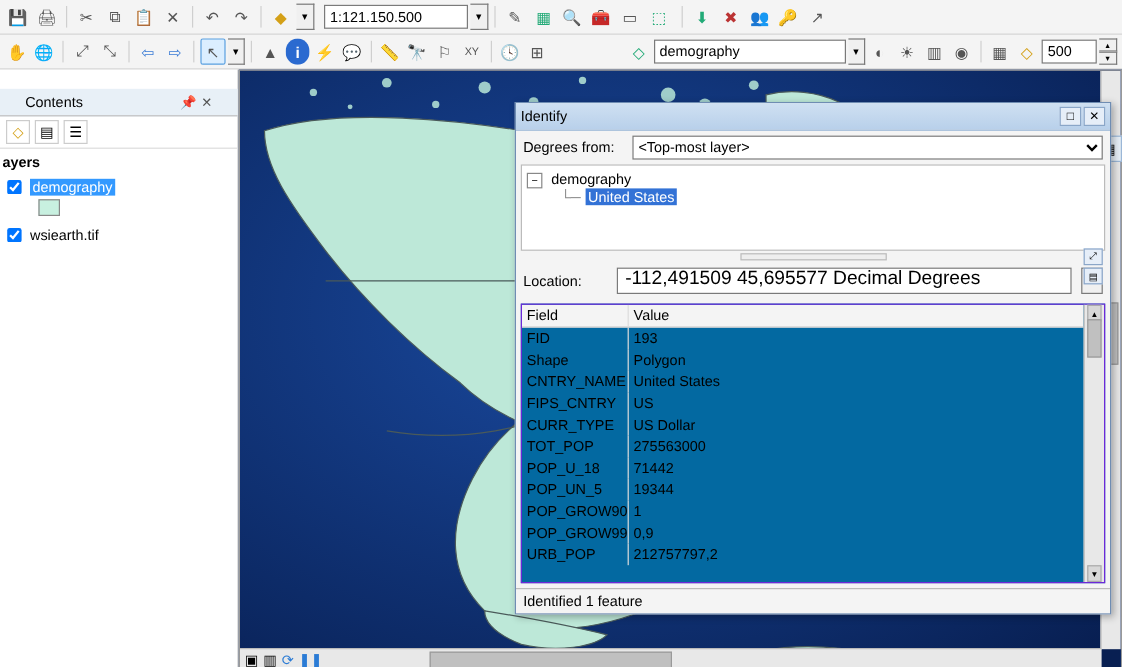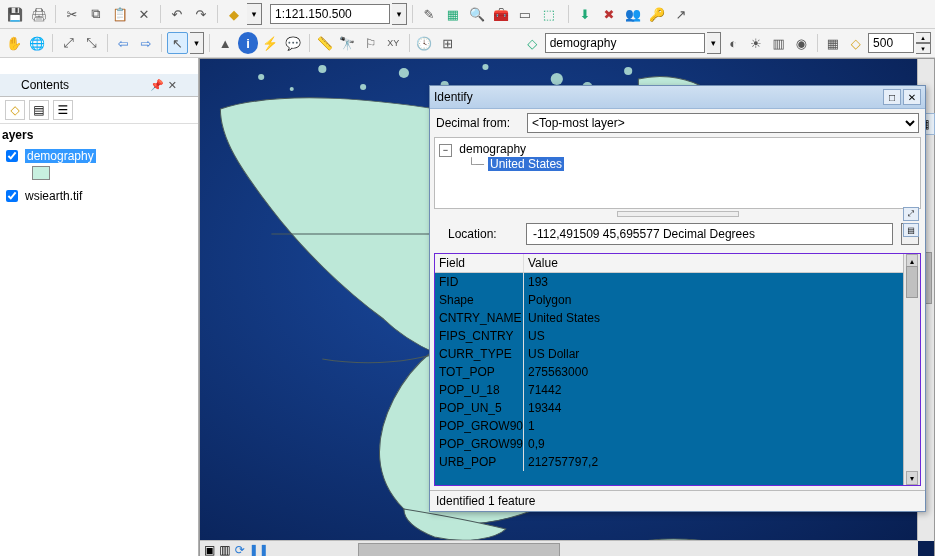--- a/index.html
+++ b/index.html
@@ -176,22 +176,22 @@
   .loc-row {
     display:flex; align-items:center; gap:8px;
     padding: 4px 6px;
   }
   .loc-input {
     flex:1;
     height: 20px;
     border:1px solid #7a7a7a;
     background:#fff;
     padding: 0 6px;
-    display:flex; align-items:center;
-    font-size:12px;
+    display:flex; align-items:flex-start;
+    font-size:16px;
   }
   .loc-menu { width:16px; height:20px; border:1px solid #7a7a7a; background:#f0f0f0; display:flex;align-items:center;justify-content:center;font-size:9px;}
   .loc-controls { position:absolute; right:6px; top:211px; display:flex; flex-direction:column; gap:2px;}
   .loc-controls .win-btn { width:14px; height:12px; font-size:8px;}
   .attr-area {
     flex:1;
     display:flex;
     margin: 4px 4px;
     border:1px solid #6d28d9;
     background:#0369a1;
@@ -404,21 +404,21 @@
 
 <div class="identify-window">
   <div class="identify-title">
     <span>Identify</span>
     <div class="win-btns">
       <div class="win-btn">□</div>
       <div class="win-btn">✕</div>
     </div>
   </div>
   <div class="identify-from">
-    <span style="width:85px;">Decimal from:</span>
+    <span style="width:85px;">Degrees from:</span>
     <select>
       <option>&lt;Top-most layer&gt;</option>
     </select>
   </div>
   <div class="tree-area">
     <div>
       <span class="tree-toggle">−</span>
       <span>demography</span>
     </div>
     <div class="tree-leaf">
@@ -429,21 +429,21 @@
   <div class="gripper-row">
       <div class="gripper"></div>
     </div>
   <div style="position:relative;">
     <div class="loc-controls" style="position:absolute; right:6px; top:-12px;">
       <div class="win-btn">⤢</div>
       <div class="win-btn">▤</div>
     </div>
   </div>
   <div class="loc-row">
-    <span style="width:70px;margin-left:12px;">Location:</span>
+    <span style="width:70px;">Location:</span>
     <div class="loc-input">
         <span>-112,491509  45,695577 Decimal Degrees</span>
       </div>
     <div class="loc-menu">▾</div>
   </div>
 
   <div class="attr-area">
     <div class="attr-table">
       <div class="attr-header">
         <div class="col-field">Field</div>

